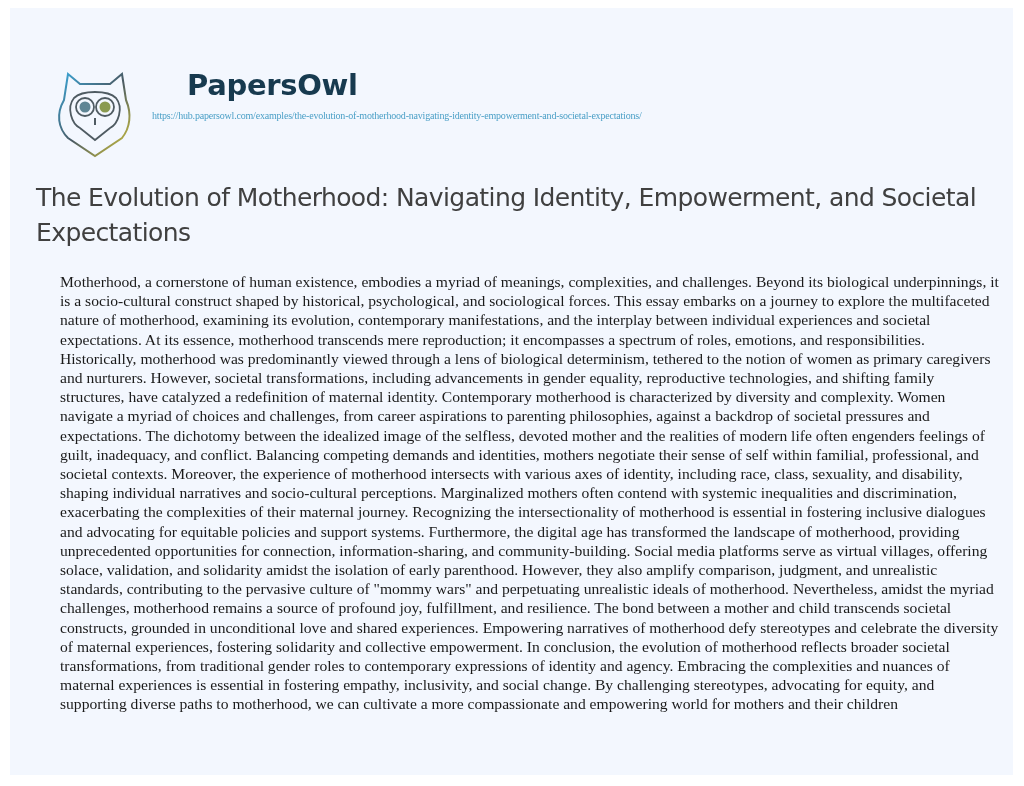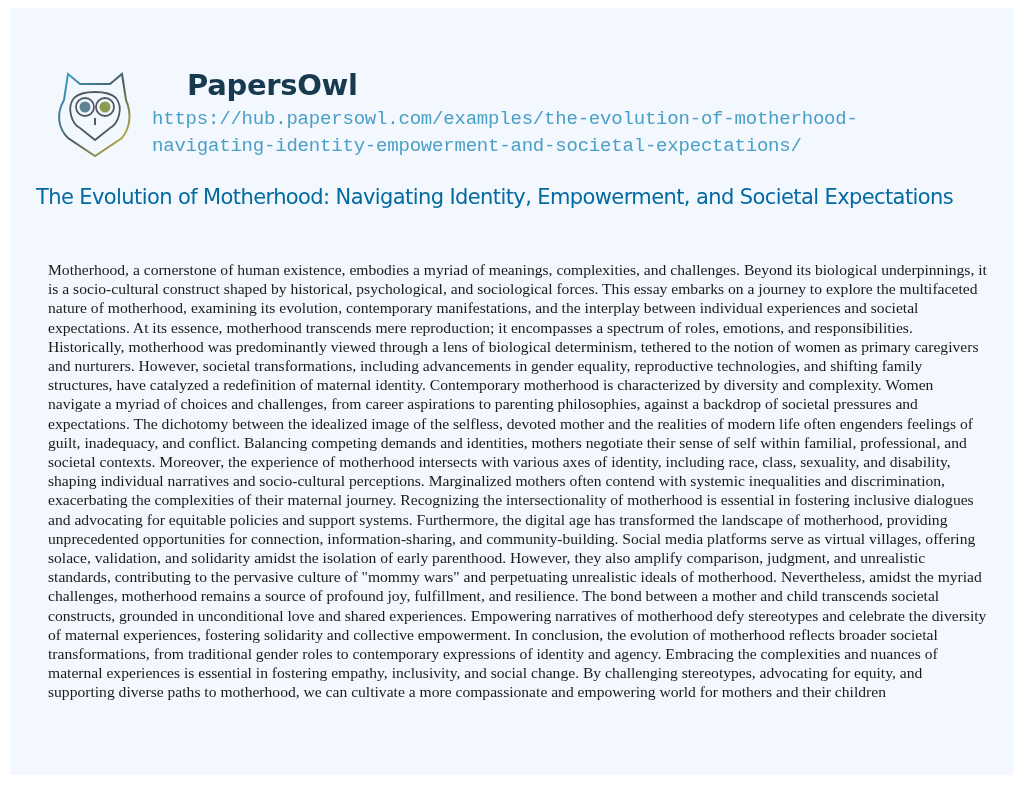--- a/index.html
+++ b/index.html
@@ -38,46 +38,46 @@
       color: #173a4f;
       letter-spacing: -0.3px;
       line-height: 34px;
       margin-left: 35px;
     }
     .url {
       position: absolute;
       left: 152px;
       top: 106px;
       width: 760px;
-      font-family: Liberation Mono, monospace;
-      font-size: 19px;
-      line-height: 27px;
+      font-family: Liberation Serif, serif;
+      font-size: 10px;
+      line-height: 20px;
       color: #4a9fc6;
       text-decoration: none;
       letter-spacing: -0.2px;
     }
     .title {
       position: absolute;
       left: 36px;
       top: 180px;
       width: 960px;
       margin: 0;
       font-family: "DejaVu Sans", sans-serif;
       font-weight: normal;
-      font-size: 21px;
+      font-size: 25px;
       line-height: 35px;
-      color: #0369a1;
+      color: #404040;
       letter-spacing: -0.6px;
     }
     .body-text {
       position: absolute;
       left: 48px;
       top: 260px;
       width: 940px;
-      margin: 0;
+      margin: 12px;
       font-family: "Liberation Serif", serif;
       font-size: 15.6px;
       line-height: 19.2px;
       color: #1a1a1a;
     }
   </style>
 </head>
 <body>
 
 <div class="panel">

